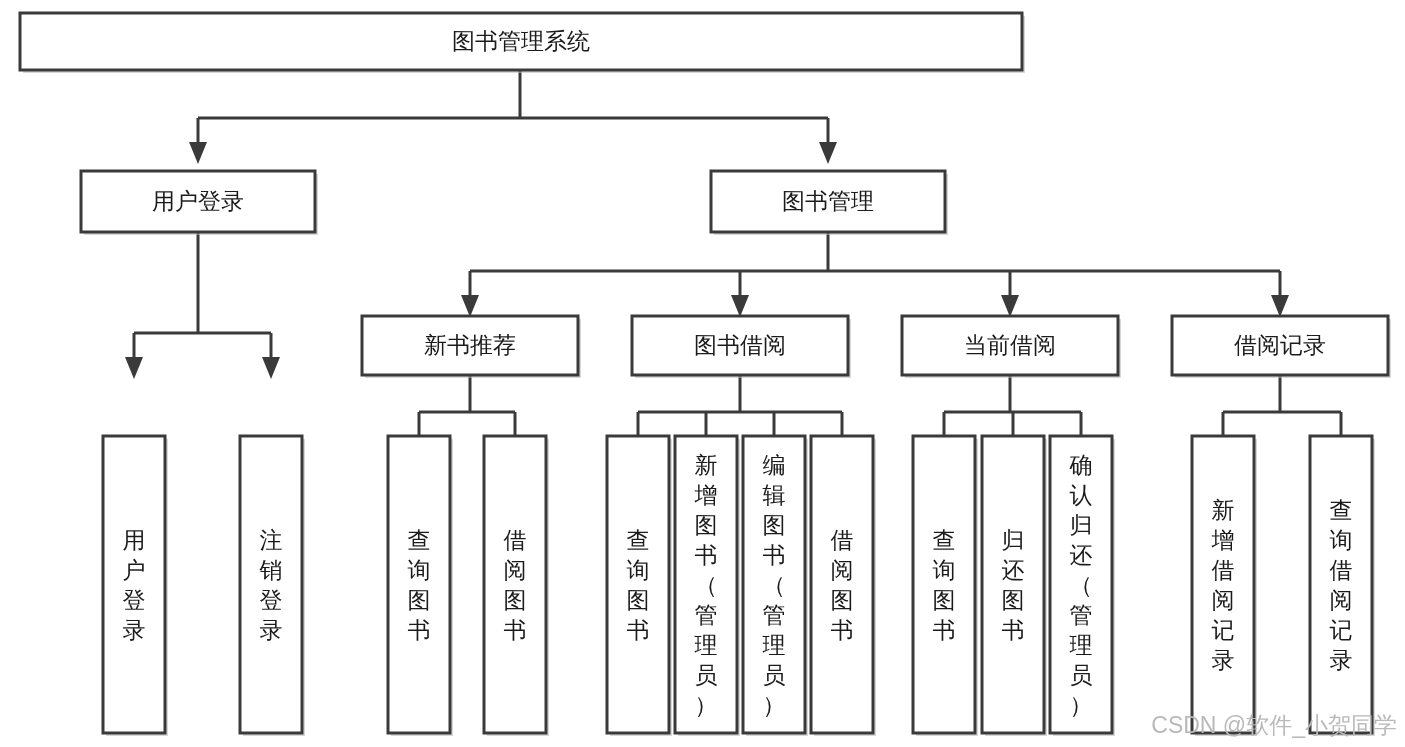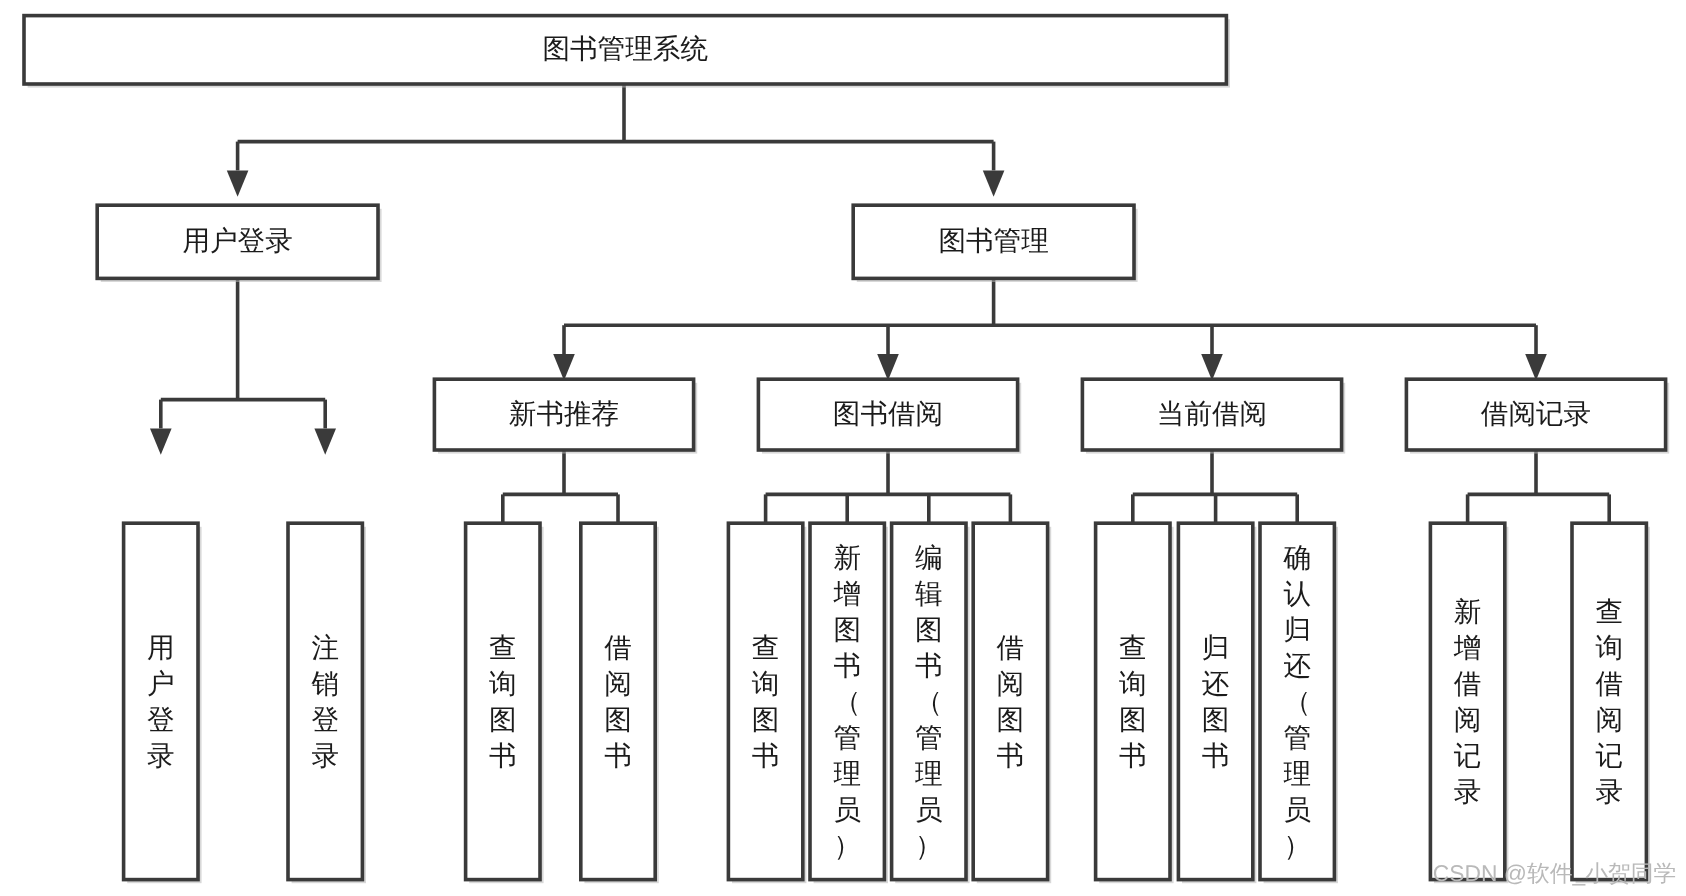--- a/index.html
+++ b/index.html
@@ -50,21 +50,21 @@
   }
   .arrow-head {
     fill: #3a3a3a;
     stroke: none;
   }
   .watermark {
     position: absolute;
     right: 8px;
     bottom: 6px;
     font-family: "Liberation Sans", sans-serif;
-    font-size: 19px;
+    font-size: 23px;
     color: #b9b9b9;
     white-space: nowrap;
     user-select: none;
   }
 </style>
 </head>
 <body>
 
 <svg id="diagram-root" viewBox="0 0 1405 747">
   <g id="connector-layer">

